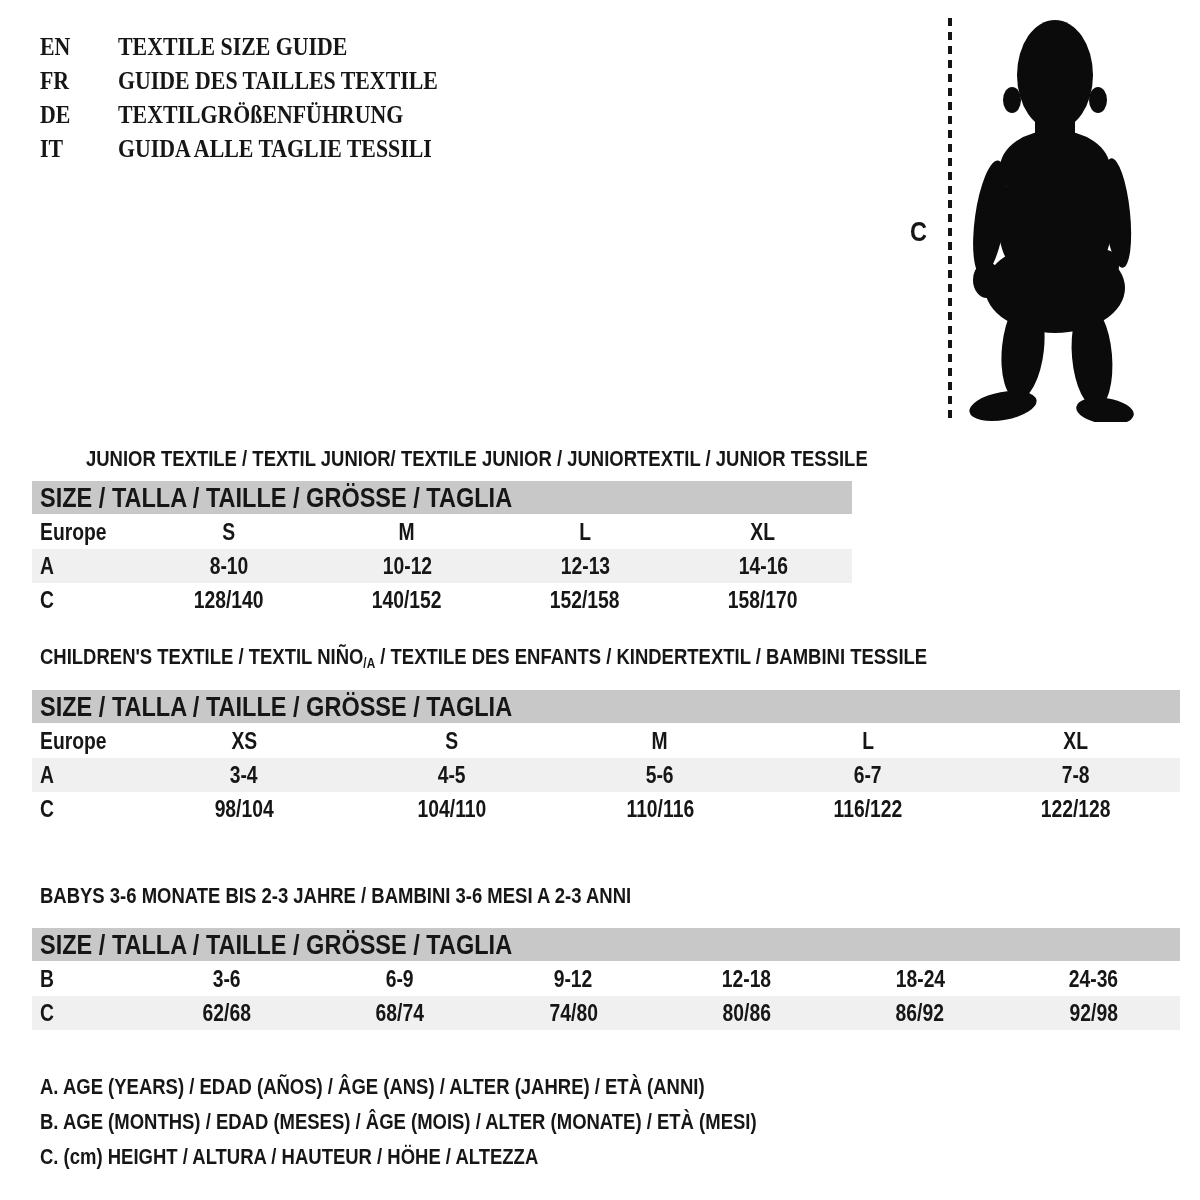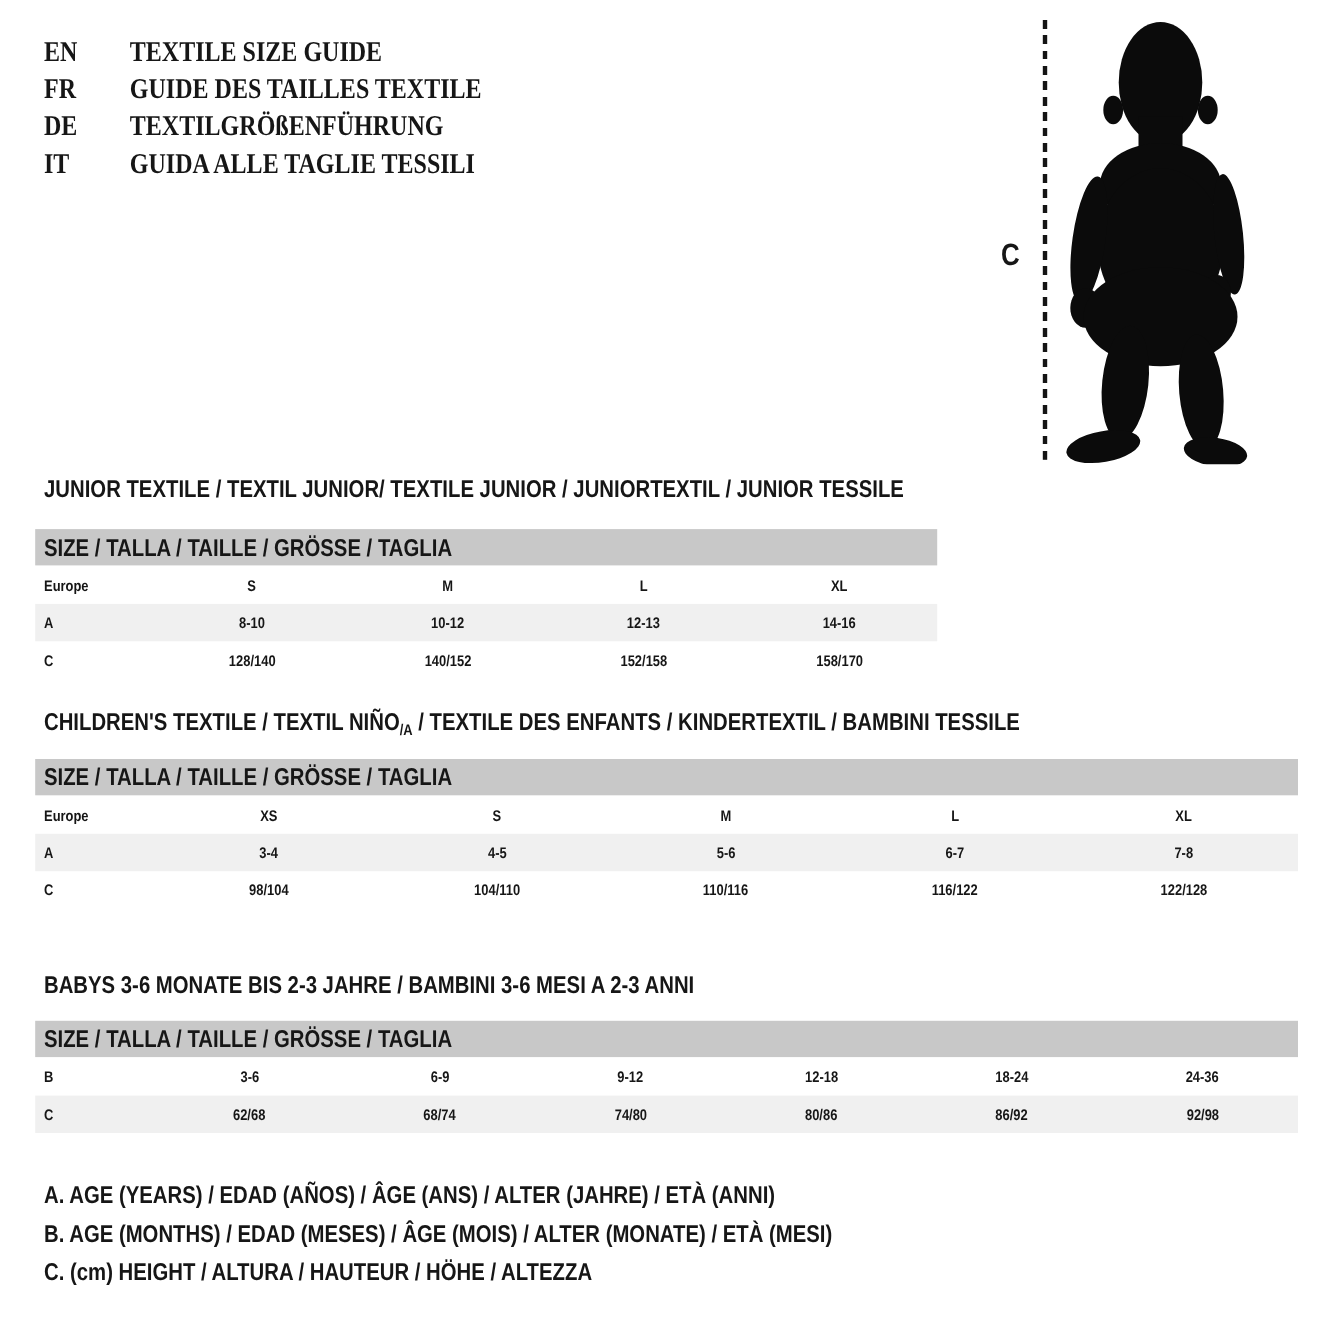--- a/index.html
+++ b/index.html
@@ -27,39 +27,39 @@
     position: absolute; left: 948px; top: 18px;
     width: 4px; height: 400px;
     background: repeating-linear-gradient(to bottom, #141414 0 8px, transparent 8px 14px);
   }
   .fig-label { position: absolute; left: 910px; top: 216px; font-size: 28px; }
 
   .baby-svg { position: absolute; left: 965px; top: 18px; }
 
   
   .sec-title { position: absolute; left: 40px; font-size: 22px; line-height: 26px; }
-  .title-junior   { top: 432px; }
+  .title-junior   { top: 446px; margin-left: 46px; }
   .title-children { top: 644px; }
   .title-babies-1 { top: 847px; }
   .title-babies-2 { top: 883px; }
   .subsmall { font-size: 14px; vertical-align: -4px; }
 
   
   .table { position: absolute; left: 32px; }
   .t-junior   { top: 481px; width: 820px; }
   .t-children { top: 690px; width: 1148px; }
   .t-babies   { top: 928px; width: 1148px; }
   .size-header {
     height: 33px; background: #c8c8c8;
     display: flex; align-items: center;
-    padding-left: 8px; font-size: 22px;
+    padding-left: 8px; font-size: 28px;
     margin-bottom: 1px;
     text-align: center;
   }
-  .trow { display: flex; align-items: center; height: 34px; font-size: 14px; }
+  .trow { display: flex; align-items: center; height: 34px; font-size: 23px; }
   .trow .rlabel { width: 108px; padding-left: 8px; box-sizing: border-box; }
   .trow .cell { flex: 1; text-align: center; }
   .alt { background: #f0f0f0; }
 
   
   .legend { position: absolute; left: 40px; top: 1069px; }
   .legend-line { font-size: 22px; line-height: 35px; }
 </style>
 </head>
 <body>

